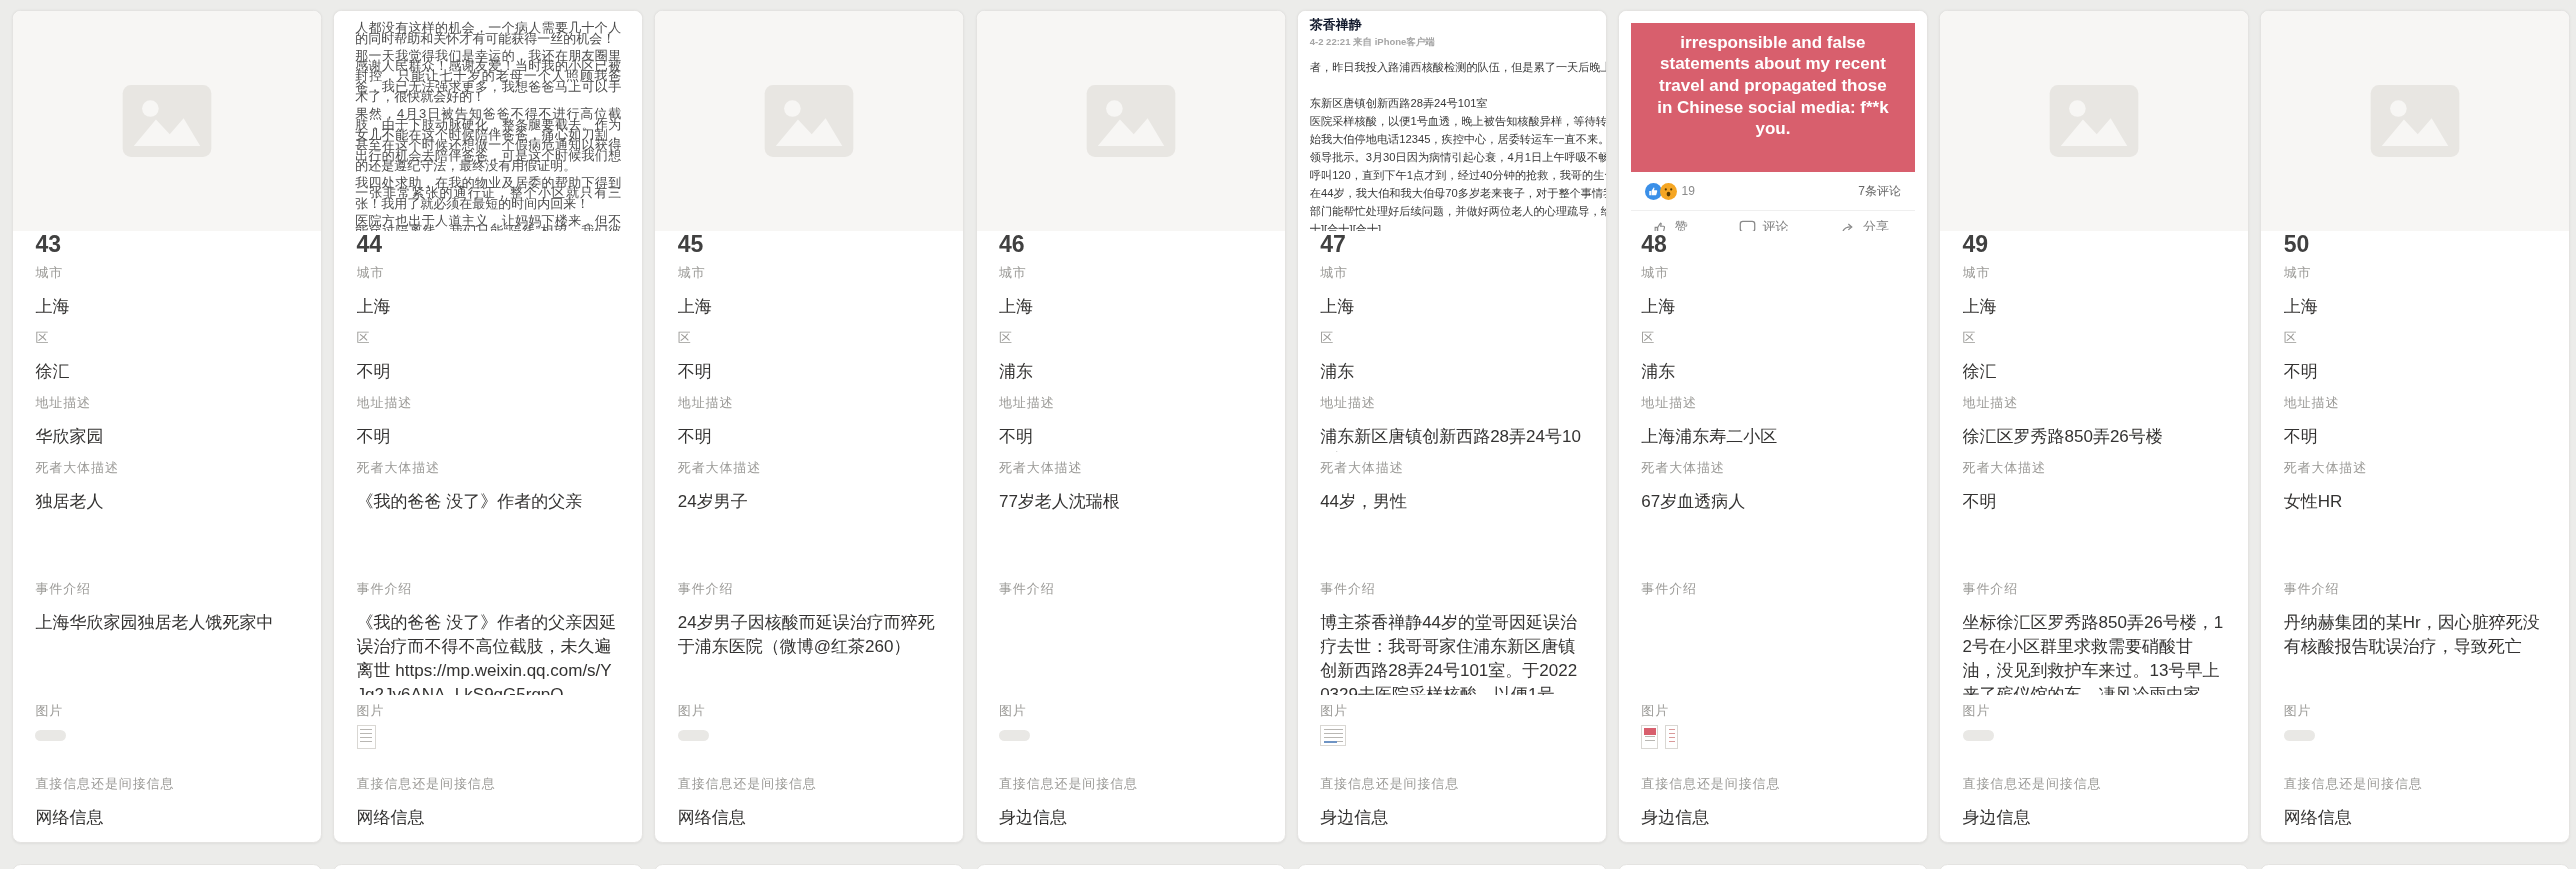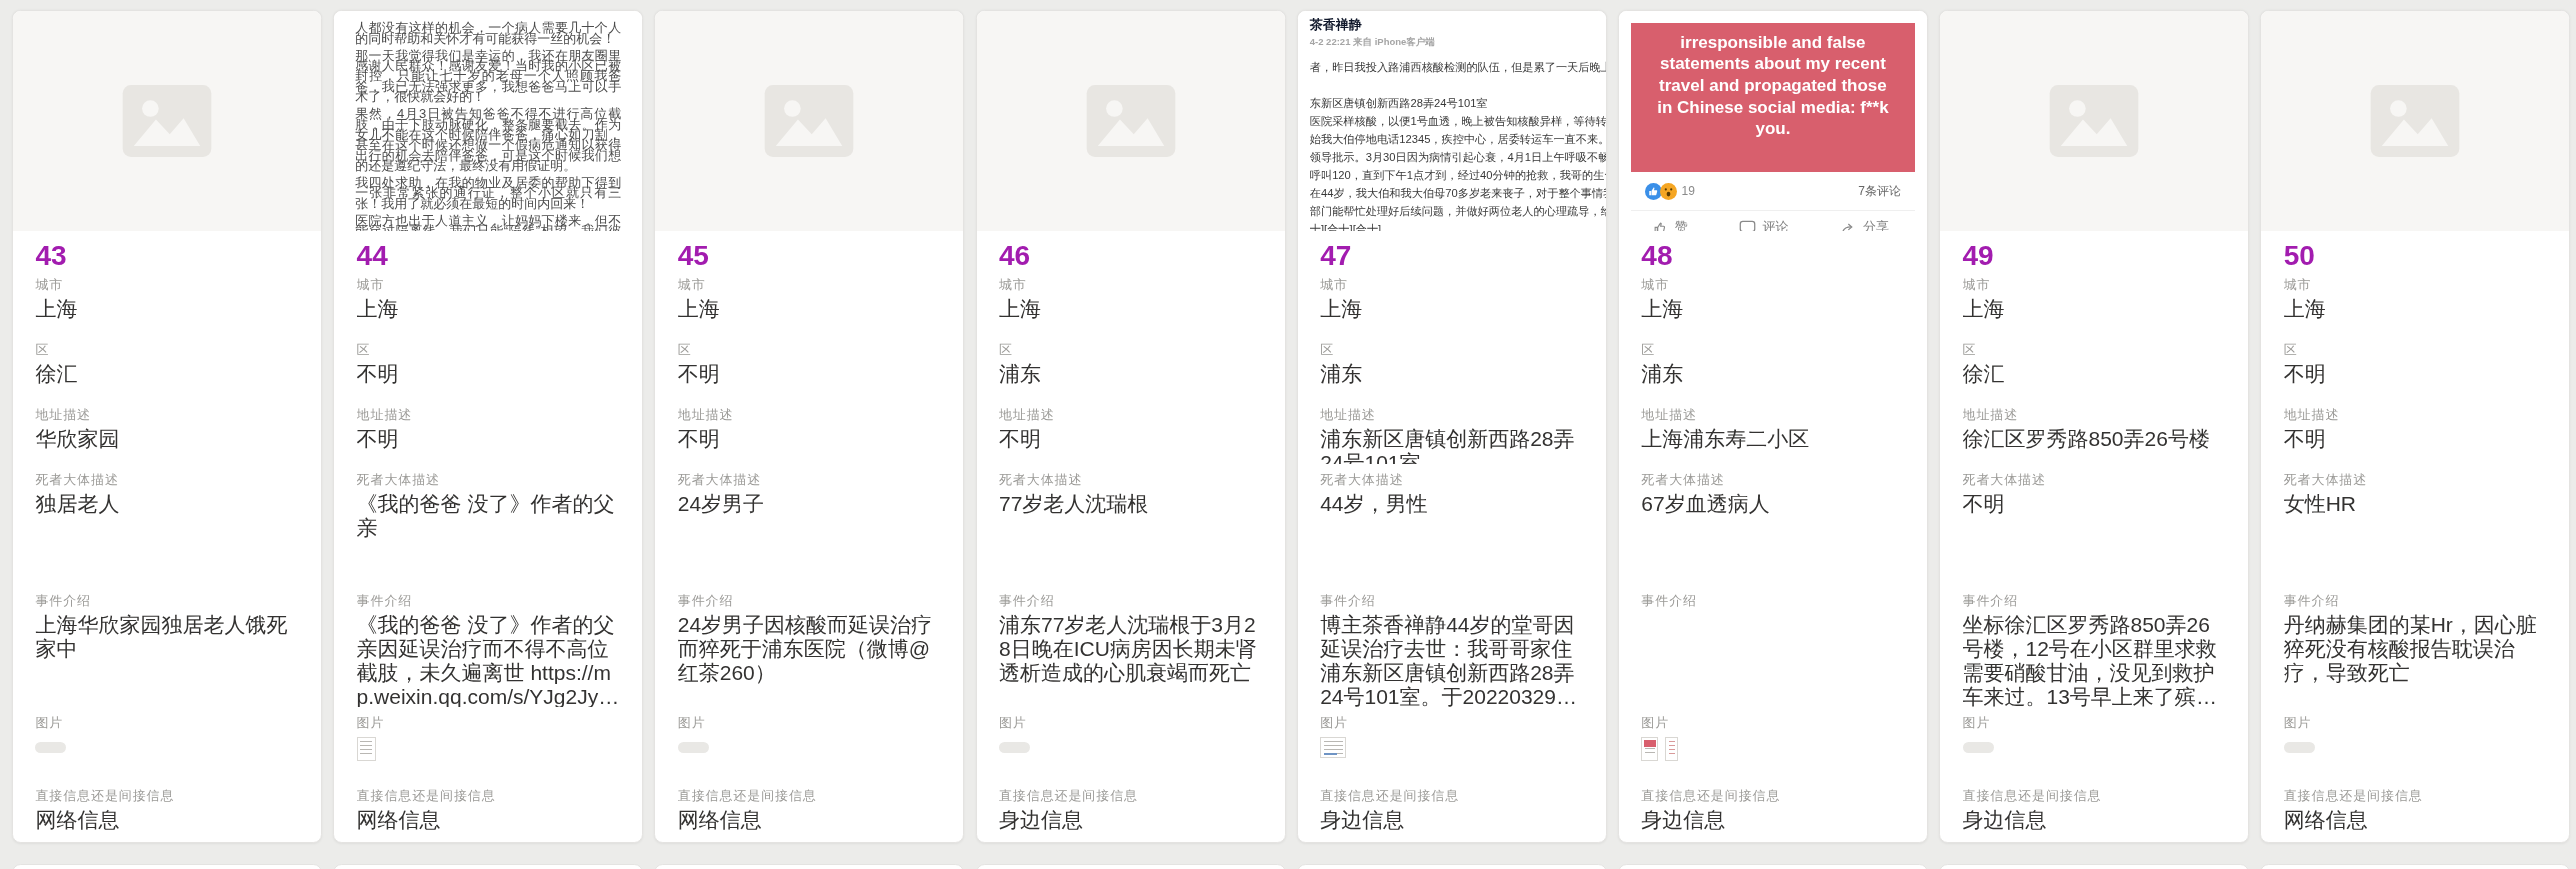--- a/index.html
+++ b/index.html
@@ -25,24 +25,24 @@
   .post-bar { display:flex; align-items:center; justify-content:space-between; padding:0 14px; height:38px; }
   .reacts { display:flex; align-items:center; gap:4.3px;justify-content:space-between; }
   .reacts svg { display:block; }
   .reacts .badge2 { margin-left:-6px; }
   .react-count { font-size:12px; color:#8a8a8a; }
   .comment-count { font-size:12px; color:#666; }
   .post-actions { display:flex; justify-content:space-between; padding:7px 26px 0 22.4px; border-top:0.9px solid #efefef; }
   .pa-item { display:flex; align-items:center; gap:6px; font-size:13px; color:#818181; }
   
   .cbody { padding:0 22.4px; }
-  .num { margin-top:12px; font-size:28px; line-height:26px; font-weight:bold; color:#a21caf; }
+  .num { font-size:23px; line-height:26px; font-weight:bold; color:#404040; }
   .prop { height:65px; overflow:hidden; }
   .prop .lab { margin-top:7.8px; font-size:13px; line-height:15.5px; color:#9b9a97; letter-spacing:0.9px; }
-  .prop .val { margin-top:4px; font-size:21px; line-height:24px; color:#333231; word-break:break-all; }
+  .prop .val { margin-top:14px; font-size:17px; line-height:24px; color:#333231; word-break:break-all; }
   .prop.deceased { height:121px; }
   .prop.intro { height:122px; }
   .prop.intro .val { display:-webkit-box; -webkit-line-clamp:4; -webkit-box-orient:vertical; overflow:hidden; }
   .prop.pic { height:73px; }
   .prop.direct { height:57px; }
   .thumbrow { margin-top:6px; display:flex; align-items:flex-start; gap:7px; height:26px; }
   .thumb-pill { width:31px; height:11.2px; border-radius:6px; background:#e9e8e5; margin-top:5.2px; }
   .tdoc { background:#fff; border:0.9px solid #d9d7d3; position:relative; }
   .tdoc::before { content:""; position:absolute; left:2.6px; right:2.6px; top:3.4px; bottom:3.4px;
                   background:repeating-linear-gradient(to bottom,#b9b7b3 0 1.3px,transparent 1.3px 3.9px); }
@@ -214,21 +214,20 @@
       <div class="prop">
           <div class="lab">地址描述</div>
           <div class="val">不明</div>
         </div>
       <div class="prop deceased">
           <div class="lab">死者大体描述</div>
           <div class="val">77岁老人沈瑞根</div>
         </div>
       <div class="prop intro">
           <div class="lab">事件介绍</div>
-          <div class="val">浦东77岁老人沈瑞根于3月28日晚在ICU病房因长期未肾透析造成的心肌衰竭而死亡</div>
         </div>
       <div class="prop pic">
           <div class="lab">图片</div>
           <div class="thumbrow">
             <div class="thumb-pill"></div>
           </div>
         </div>
       <div class="prop direct">
           <div class="lab">直接信息还是间接信息</div>
           <div class="val">身边信息</div>

